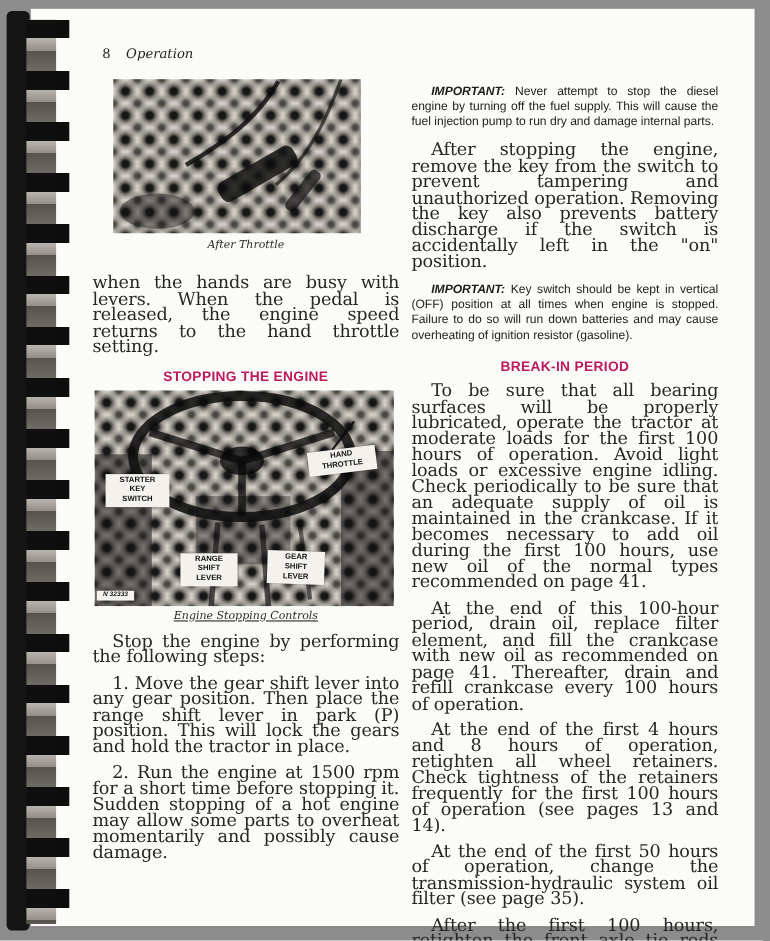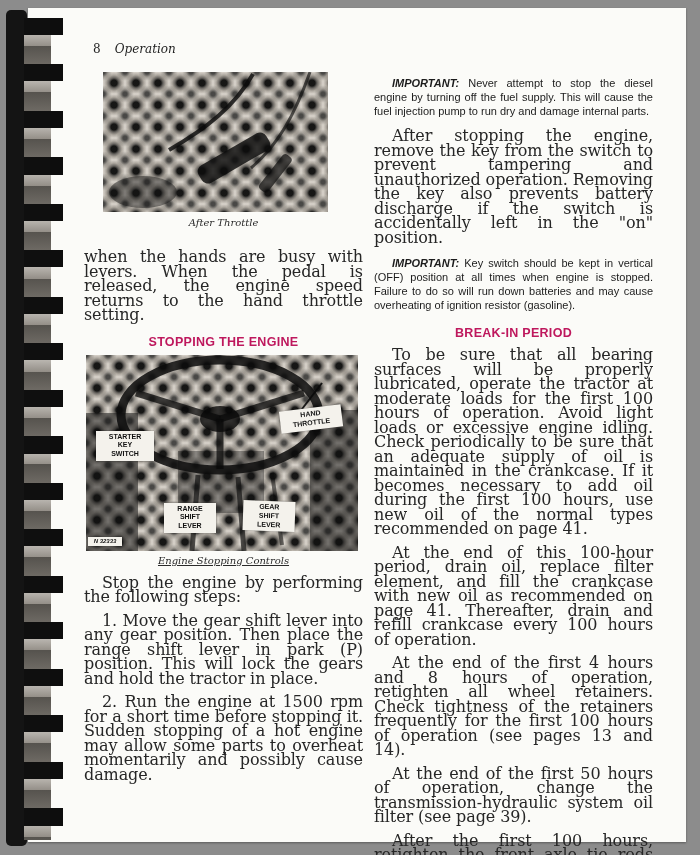--- a/index.html
+++ b/index.html
@@ -158,21 +158,21 @@
 
     <p class="body" style="margin-top:11px;">After stopping the engine, remove the key from the switch to prevent tampering and unauthorized operation. Removing the key also prevents battery discharge if the switch is accidentally left in the "on" position.</p>
 
     <p class="imp" style="margin-top:11px;"><span class="imp-label">IMPORTANT:</span> <span>Key switch should be kept in vertical (OFF) position at all times when engine is stopped. Failure to do so will run down batteries and may cause overheating of ignition resistor (gasoline).</span></p>
 
     <p class="sect-heading" style="margin-top:14px;">BREAK-IN PERIOD</p>
 
     <p class="body" style="margin-top:8px;">To be sure that all bearing surfaces will be properly lubricated, operate the tractor at moderate loads for the first 100 hours of operation. Avoid light loads or excessive engine idling. Check periodically to be sure that an adequate supply of oil is maintained in the crankcase. If it becomes necessary to add oil during the first 100 hours, use new oil of the normal types recommended on page 41.</p>
     <p class="body">At the end of this 100-hour period, drain oil, replace filter element, and fill the crankcase with new oil as recommended on page 41. Thereafter, drain and refill crankcase every 100 hours of operation.</p>
     <p class="body">At the end of the first 4 hours and 8 hours of operation, retighten all wheel retainers. Check tightness of the retainers frequently for the first 100 hours of operation (see pages 13 and 14).</p>
-    <p class="body">At the end of the first 50 hours of operation, change the transmission-hydraulic system oil filter (see page 39).</p>
+    <p class="body">At the end of the first 50 hours of operation, change the transmission-hydraulic system oil filter (see page 35).</p>
     <p class="body">After the first 100 hours, retighten the front axle tie rods and steering drag link end nuts to 55 ft-lbs torque. Advance nut to line up slot and hole in rod end and install cotter pin.</p>
   </div>
 
 </div>
 
 <div class="binding-spine"></div>
 <div class="binding-teeth"></div>
 <div class="binding-tips"></div>
 
 </body></html>

